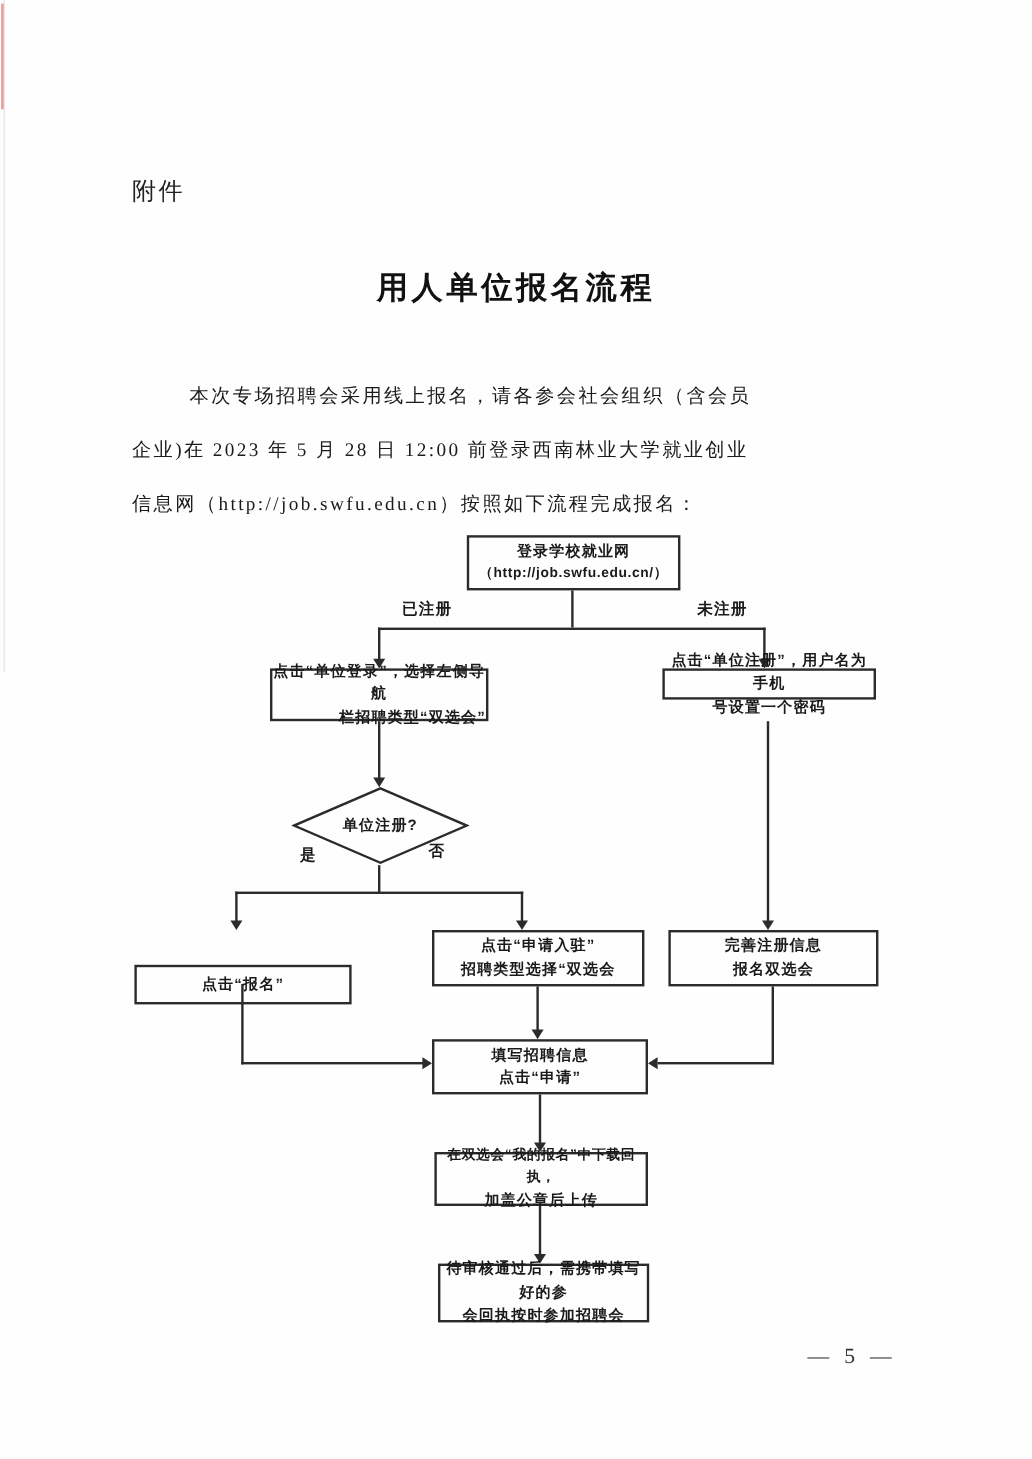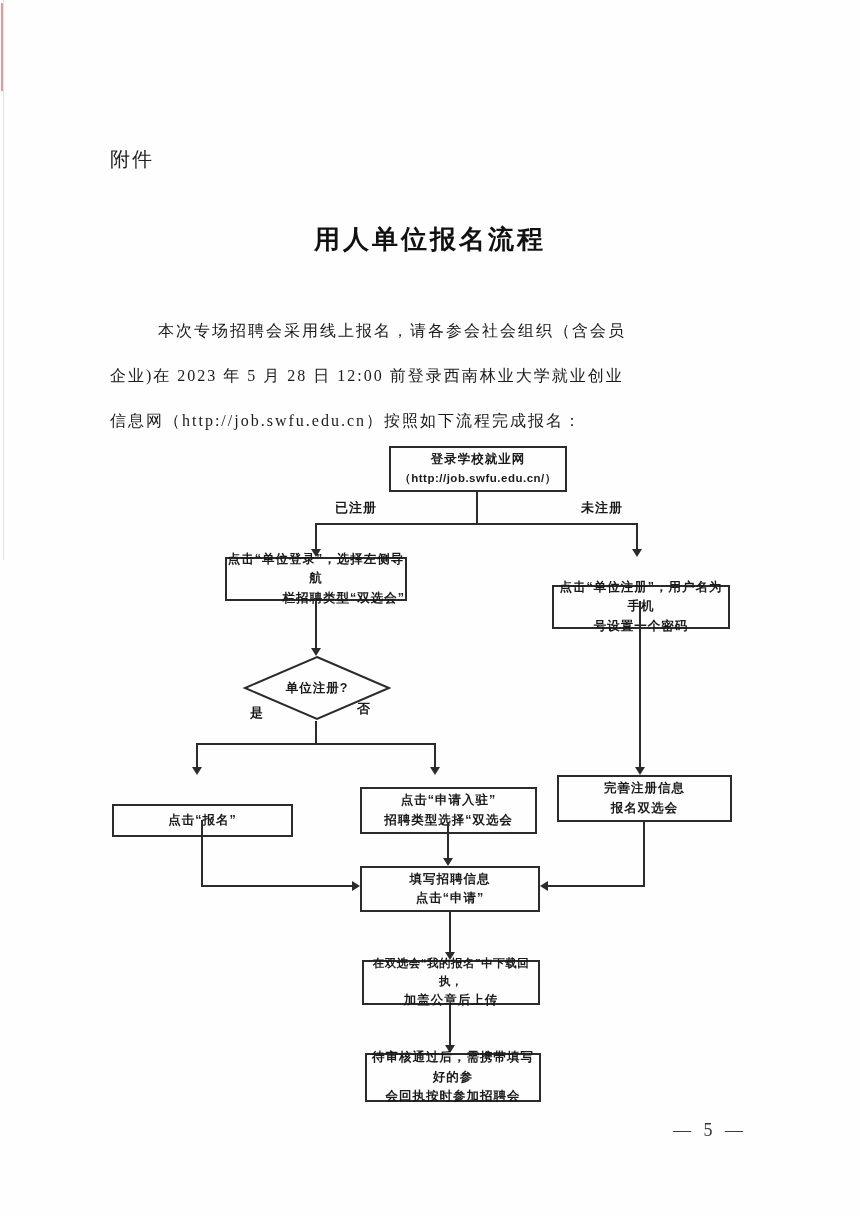--- a/index.html
+++ b/index.html
@@ -94,21 +94,21 @@
     <div class="flabel" style="left:581px;top:499px;">未注册</div>
     <div class="vl" style="left:315px;top:523px;height:27px;"></div>
     <div class="ar-d" style="left:311px;top:549px;"></div>
     <div class="vl" style="left:636px;top:523px;height:27px;"></div>
     <div class="ar-d" style="left:632px;top:549px;"></div>
 
     <div class="fbox" style="left:225px;top:557px;width:182px;height:44px;align-items:flex-end;">
       <span>点击“单位登录”，选择左侧导航</span>
       <span>栏招聘类型“双选会”</span>
     </div>
-    <div class="fbox" style="left:552px;top:557px;width:178px;height:44px;margin-top:28px;">
+    <div class="fbox" style="left:552px;top:557px;width:178px;height:26px;">
       <span>点击“单位注册”，用户名为手机</span>
       <span>号设置一个密码</span>
     </div>
 
     <div class="vl" style="left:315px;top:601px;height:48px;"></div>
     <div class="ar-d" style="left:311px;top:648px;"></div>
 
     <div class="diamond">
       <svg width="148" height="66" viewBox="0 0 148 66">
         <polygon points="74,2 146,33 74,64 2,33" fill="#fefefe" stroke="#2b2b2b" stroke-width="2"></polygon>
@@ -124,21 +124,21 @@
     <div class="ar-d" style="left:192px;top:767px;"></div>
     <div class="vl" style="left:434px;top:743px;height:25px;"></div>
     <div class="ar-d" style="left:430px;top:767px;"></div>
 
     <div class="vl" style="left:639px;top:601px;height:167px;"></div>
     <div class="ar-d" style="left:635px;top:767px;"></div>
 
     <div class="fbox" style="left:112px;top:804px;width:181px;height:33px;">
       <span>点击“报名”</span>
     </div>
-    <div class="fbox" style="left:360px;top:775px;width:177px;height:47px;margin-top:12px;">
+    <div class="fbox" style="left:360px;top:775px;width:177px;height:47px;">
       <span>点击“申请入驻”</span>
       <span>招聘类型选择“双选会</span>
     </div>
     <div class="fbox" style="left:557px;top:775px;width:175px;height:47px;">
       <span>完善注册信息</span>
       <span>报名双选会</span>
     </div>
 
     <div class="vl" style="left:201px;top:820px;height:67px;"></div>
     <div class="hl" style="left:201px;top:885px;width:152px;"></div>

